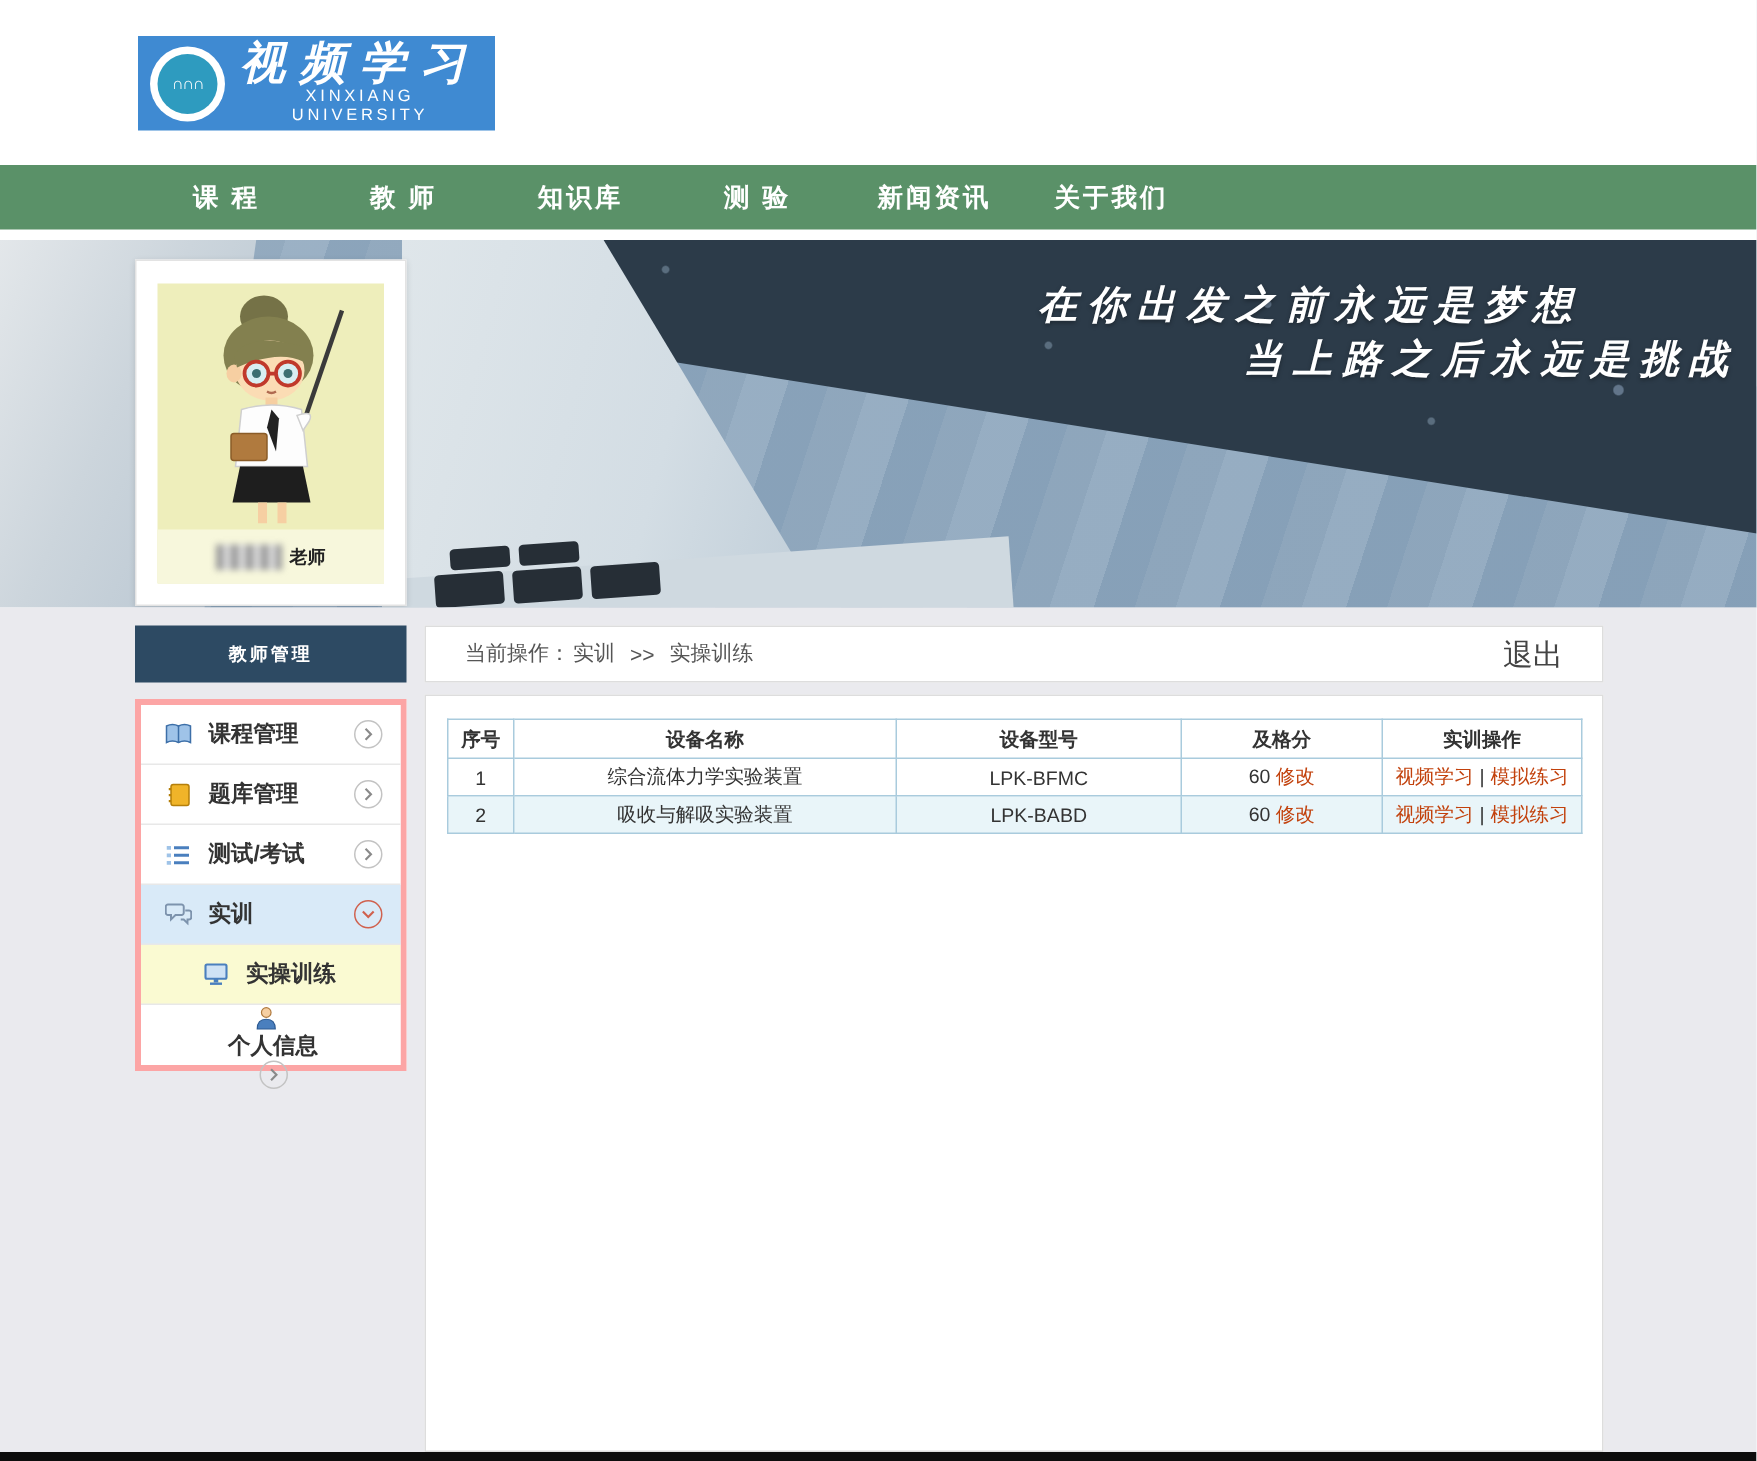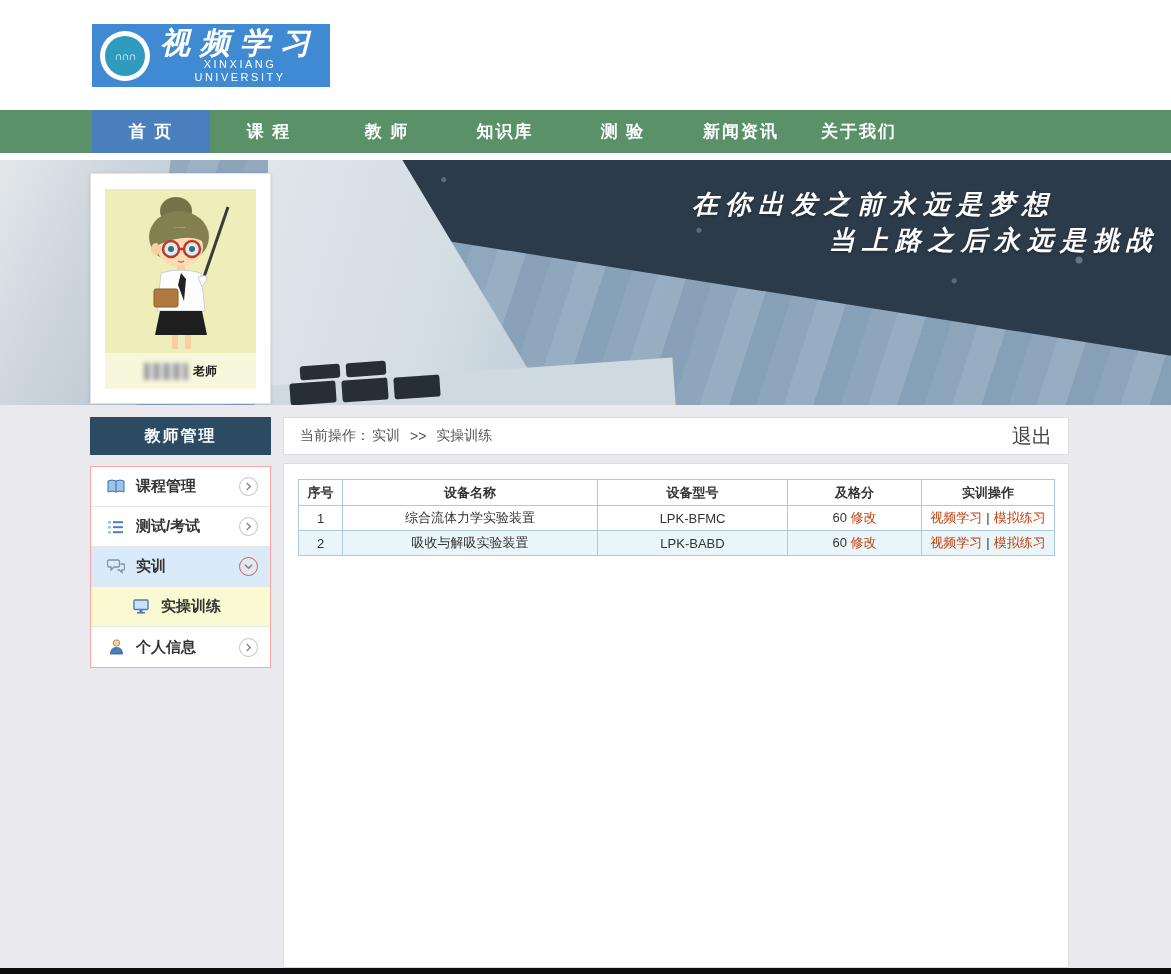--- a/index.html
+++ b/index.html
@@ -59,35 +59,35 @@
   .avatar-photo svg{display:block;margin:0 auto;}
   .name-strip{position:absolute;left:0;right:0;bottom:0;height:36px;background:#f7f7dc;display:flex;align-items:center;justify-content:center;gap:5px;}
   .name-blur{display:inline-block;width:44px;height:17px;background:repeating-linear-gradient(90deg,#9a9a9a 0 5px,#d6d6d6 5px 10px);filter:blur(2px);}
   .name-label{font-size:12px;font-weight:bold;color:#222;}
 
   
   .page-body{position:absolute;left:0;top:405px;width:1171px;height:569px;background:var(--page-bg);}
   .footer-strip{position:absolute;left:0;top:968px;width:1171px;height:6px;background:var(--footer-dark);}
 
   
-  .side-header{position:absolute;left:90px;top:417px;width:181px;height:38px;background:var(--sidebar-header);color:#fff;font-size:16px;font-weight:bold;display:flex;align-items:center;justify-content:center;letter-spacing:2px;}
-  .side-menu{position:absolute;left:90px;top:466px;width:181px;background:#fff;border:1px solid #fca5a5;}
+  .side-header{position:absolute;left:90px;top:417px;width:181px;height:38px;background:var(--sidebar-header);color:#fff;font-size:12px;font-weight:bold;display:flex;align-items:center;justify-content:center;letter-spacing:2px;}
+  .side-menu{position:absolute;left:90px;top:466px;width:181px;background:#fff;border:4px solid #fca5a5;}
   .menu-item{height:40px;display:flex;align-items:center;padding:0 12px 0 15px;border-bottom:1px solid #e8e8e8;cursor:pointer;font-size:15px;color:#333;background:#fff;}
-  .menu-item:last-child{border-bottom:none;}
+  .menu-item:last-child{border-bottom:none;flex-direction:column;}
   .menu-item .mi-icon{width:20px;height:18px;margin-right:10px;flex-shrink:0;display:flex;align-items:center;justify-content:center;}
   .menu-item .mi-label{flex:1;font-weight:bold;color:#333;}
   .menu-item.active{background:var(--active-item-bg);}
   .menu-item.sub{padding-left:40px;}
   .menu-item.sub-active{background:var(--active-sub-bg);}
   .chev{width:19px;height:19px;border-radius:50%;border:1px solid #c3c3c3;display:flex;align-items:center;justify-content:center;flex-shrink:0;}
   .chev svg{display:block;}
   .chev.down{border-color:#d0614e;}
 
   
-  .crumb-bar{position:absolute;left:283px;top:417px;width:786px;height:38px;background:#fff;border:1px solid #ddd;display:flex;align-items:center;padding:0 16px;font-size:14px;color:#555;}
+  .crumb-bar{position:absolute;left:283px;top:417px;width:786px;height:38px;background:#fff;border:1px solid #ddd;display:flex;align-items:center;padding:0 26px;font-size:14px;color:#555;}
   .crumb-bar .sect{margin-left:2px;}
   .crumb-bar .sep{margin:0 10px;color:#555;}
   .crumb-bar .cur{color:#555;}
   .logout{margin-left:auto;color:#444;text-decoration:none;font-size:20px;cursor:pointer;}
 
   
   .content{position:absolute;left:283px;top:463px;width:786px;height:505px;background:#fff;border:1px solid #ddd;}
   table.dev{border-collapse:collapse;margin:15px 14px;width:756px;table-layout:fixed;}
   table.dev th,table.dev td{border:1px solid var(--table-border);font-size:13px;text-align:center;color:#333;padding:3px 4px;height:24px;}
   table.dev th{font-weight:bold;background:#fff;height:26px;}
@@ -105,21 +105,20 @@
       <div class="seal-inner">∩∩∩</div>
     </div>
     <div class="logo-text">
       <div class="logo-zh">视频学习</div>
       <div class="logo-en">XINXIANG UNIVERSITY</div>
     </div>
   </div>
 </div>
 
 <div class="nav">
-  <a class="active">首 页</a>
   <a>课 程</a>
   <a>教 师</a>
   <a>知识库</a>
   <a>测 验</a>
   <a>新闻资讯</a>
   <a>关于我们</a>
 </div>
 
 <div class="banner">
   <div class="desk"></div>
@@ -201,20 +200,36 @@
         </svg>
     </span>
     <span class="mi-label">课程管理</span>
     <span class="chev">
       <svg width="9" height="9" viewBox="0 0 10 10">
           <path d="M3 1 L7 5 L3 9" stroke="#8a8a8a" stroke-width="1.6" fill="none"></path>
         </svg>
     </span>
   </div>
 
+  <div class="menu-item">
+    <span class="mi-icon">
+      <svg width="16" height="16" viewBox="0 0 16 16">
+          <rect x="3" y="1" width="12" height="14" rx="1.5" fill="#f0b429" stroke="#b57f0a"></rect>
+          <line x1="3" y1="4" x2="1.5" y2="4" stroke="#b57f0a" stroke-width="1.5"></line>
+          <line x1="3" y1="8" x2="1.5" y2="8" stroke="#b57f0a" stroke-width="1.5"></line>
+          <line x1="3" y1="12" x2="1.5" y2="12" stroke="#b57f0a" stroke-width="1.5"></line>
+        </svg>
+    </span>
+    <span class="mi-label">题库管理</span>
+    <span class="chev">
+      <svg width="9" height="9" viewBox="0 0 10 10">
+          <path d="M3 1 L7 5 L3 9" stroke="#8a8a8a" stroke-width="1.6" fill="none"></path>
+        </svg>
+    </span>
+  </div>
 
   <div class="menu-item">
     <span class="mi-icon">
       <svg width="16" height="14" viewBox="0 0 16 14">
           <rect x="0" y="1" width="3" height="2.5" fill="#9fc3e8"></rect>
           <rect x="0" y="6" width="3" height="2.5" fill="#9fc3e8"></rect>
           <rect x="0" y="11" width="3" height="2.5" fill="#9fc3e8"></rect>
           <line x1="5" y1="2.2" x2="15" y2="2.2" stroke="#4a7fbe" stroke-width="2"></line>
           <line x1="5" y1="7.2" x2="15" y2="7.2" stroke="#4a7fbe" stroke-width="2"></line>
           <line x1="5" y1="12.2" x2="15" y2="12.2" stroke="#4a7fbe" stroke-width="2"></line>

